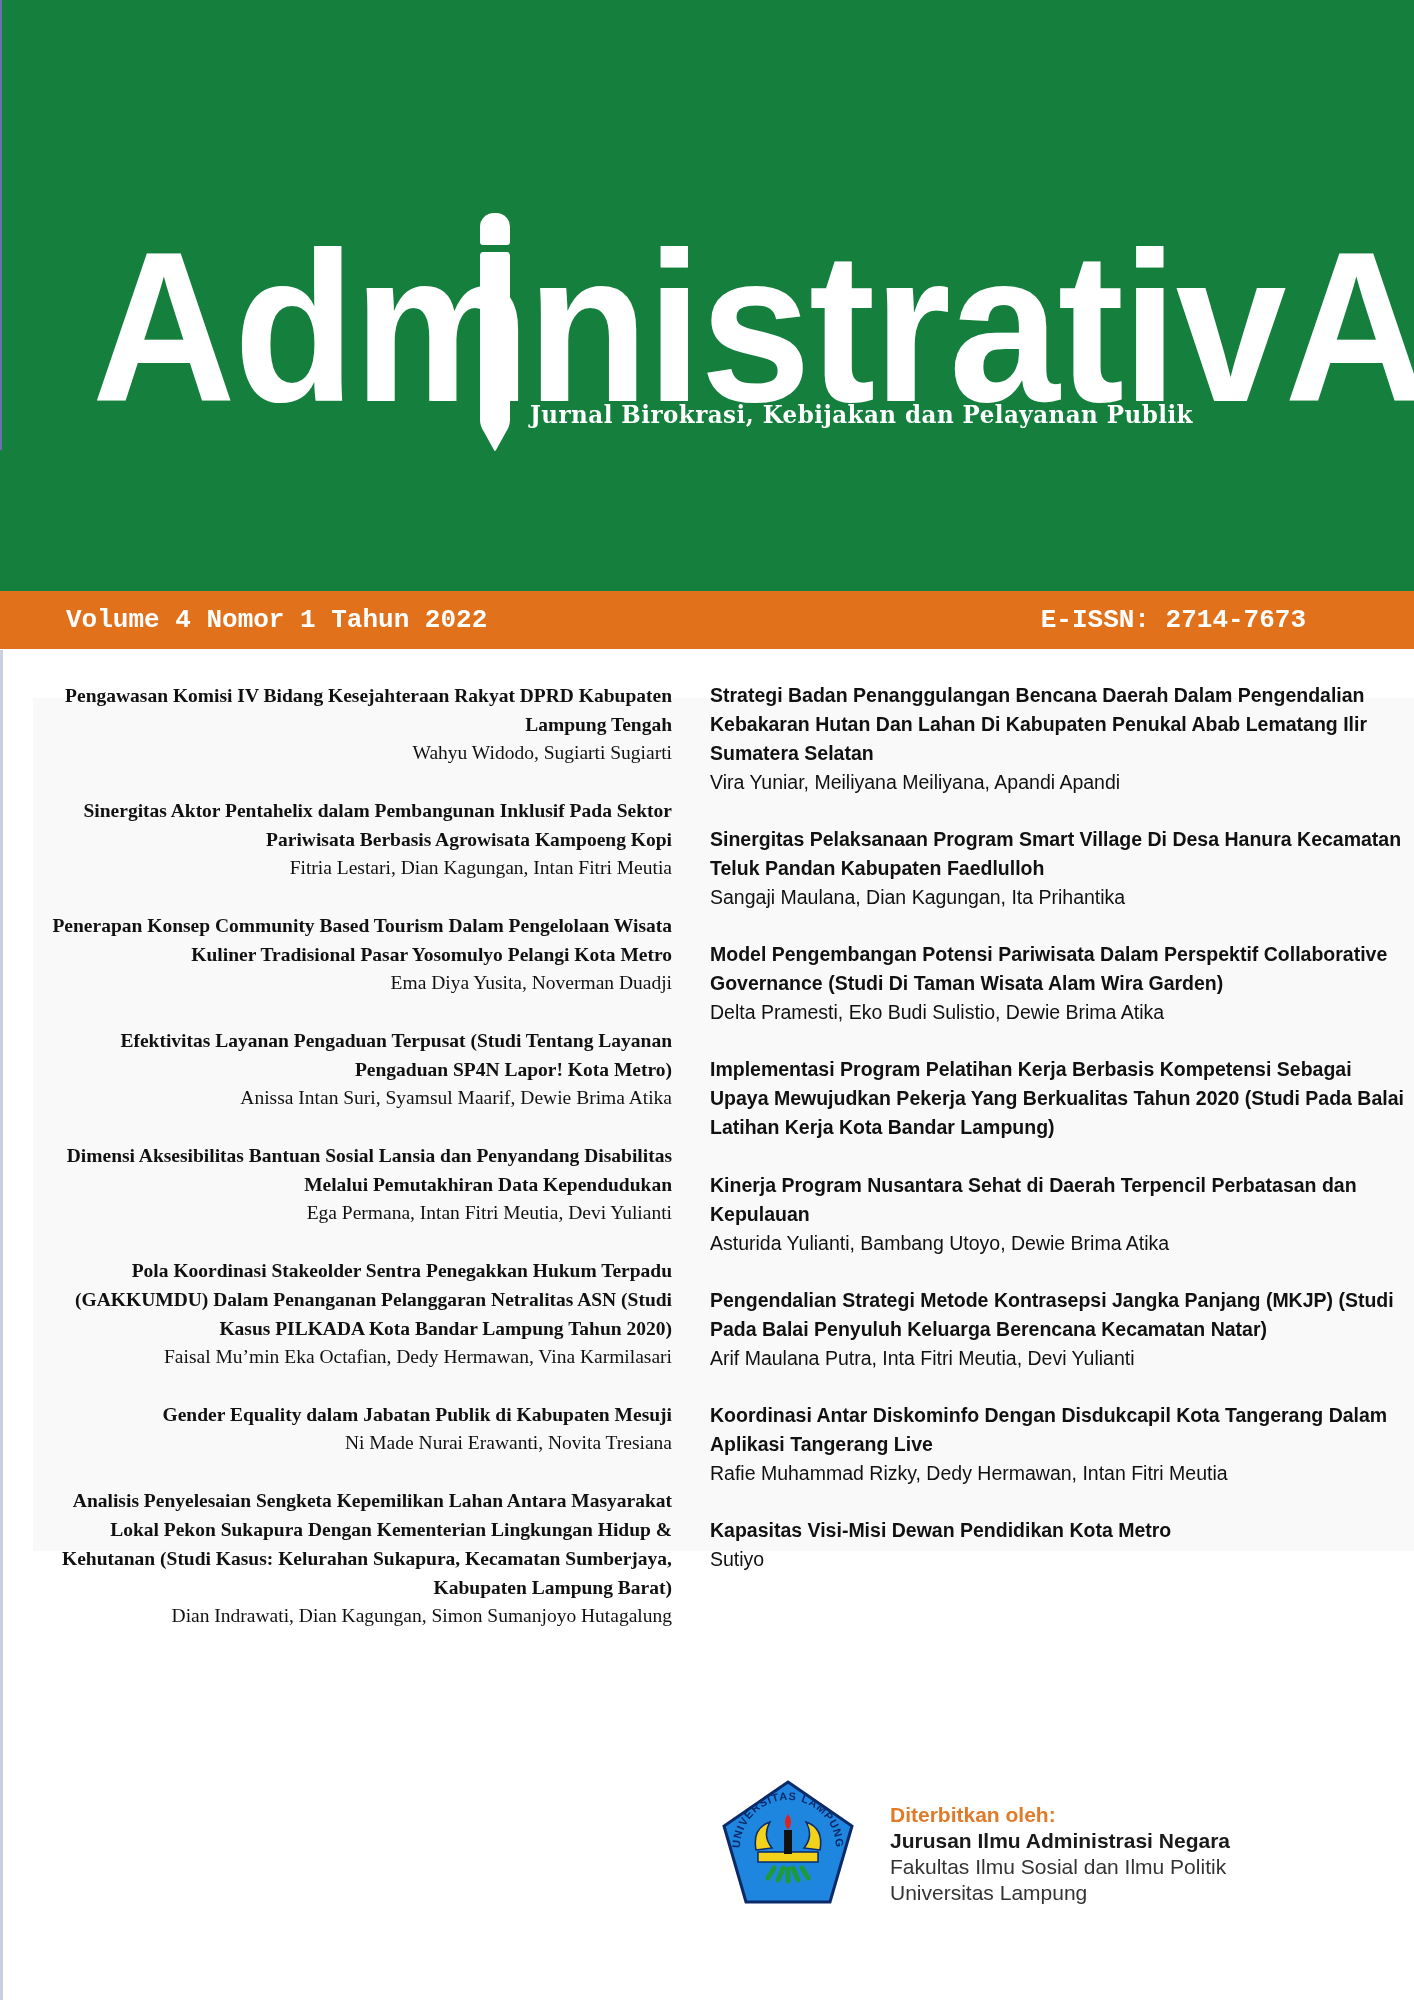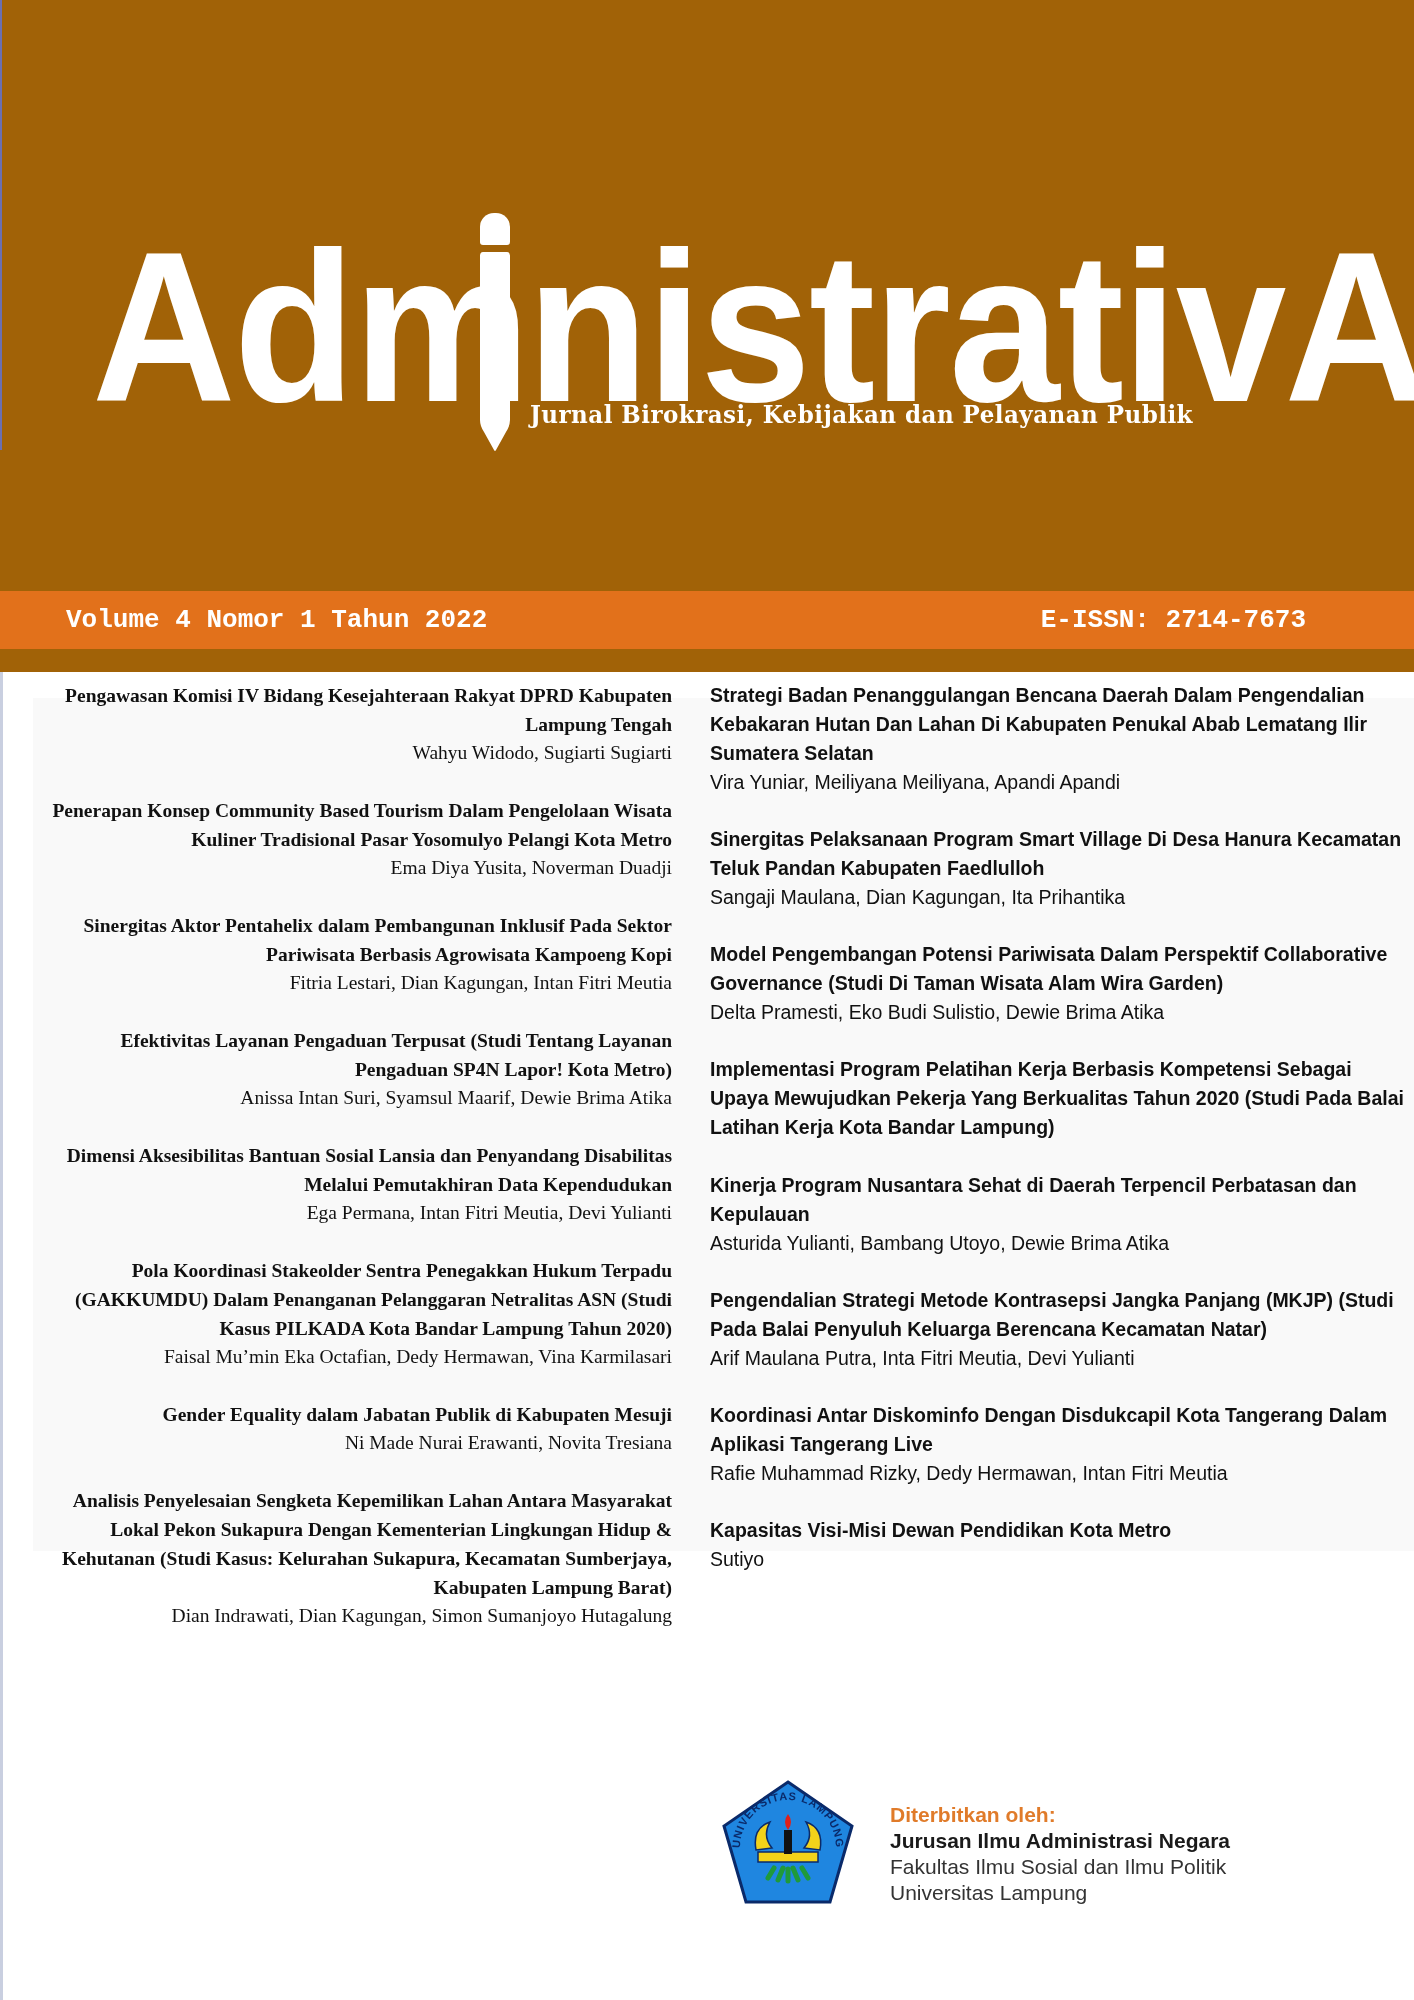--- a/index.html
+++ b/index.html
@@ -8,22 +8,22 @@
     background: #ffffff;
     font-family: "Liberation Sans", sans-serif;
     color: #111;
   }
   .left-edge {
     position: absolute; left: 0; top: 650px; width: 3px; height: 1350px;
     background: #c9cfe0;
   }
   
   .masthead {
-    position: absolute; left: 0; top: 0; width: 1414px; height: 672px;
-    background: #a16207;
+    position: absolute; left: 0; top: 0; width: 1414px; height: 591px;
+    background: #15803d;
   }
   .masthead-edge {
     position: absolute; left: 0; top: 0; width: 2px; height: 450px; background: #6b6fb0;
   }
   .logo-word {
     position: absolute; top: 232px; height: 190px;
     color: #fff; font-family: "Liberation Sans", sans-serif; font-weight: 700;
     font-size: 214px; line-height: 190px; letter-spacing: -2px;
     transform: scaleX(0.93); transform-origin: left top;
     white-space: nowrap;
@@ -105,26 +105,26 @@
 </div>
 
 <div class="panel"></div>
 
 <section class="col col-left">
   <div class="article">
     <div class="article-title">Pengawasan Komisi IV Bidang Kesejahteraan Rakyat DPRD Kabupaten Lampung Tengah</div>
     <div class="article-authors">Wahyu Widodo, Sugiarti Sugiarti</div>
   </div>
   <div class="article">
+    <div class="article-title">Sinergitas Aktor Pentahelix dalam Pembangunan Inklusif Pada Sektor Pariwisata Berbasis Agrowisata Kampoeng Kopi</div>
+    <div class="article-authors">Fitria Lestari, Dian Kagungan, Intan Fitri Meutia</div>
+  </div>
+  <div class="article">
     <div class="article-title">Penerapan Konsep Community Based Tourism Dalam Pengelolaan Wisata Kuliner Tradisional Pasar Yosomulyo Pelangi Kota Metro</div>
     <div class="article-authors">Ema Diya Yusita, Noverman Duadji</div>
-  </div>
-  <div class="article">
-    <div class="article-title">Sinergitas Aktor Pentahelix dalam Pembangunan Inklusif Pada Sektor Pariwisata Berbasis Agrowisata Kampoeng Kopi</div>
-    <div class="article-authors">Fitria Lestari, Dian Kagungan, Intan Fitri Meutia</div>
   </div>
   <div class="article">
     <div class="article-title">Efektivitas Layanan Pengaduan Terpusat (Studi Tentang Layanan Pengaduan SP4N Lapor! Kota Metro)</div>
     <div class="article-authors">Anissa Intan Suri, Syamsul Maarif, Dewie Brima Atika</div>
   </div>
   <div class="article">
     <div class="article-title">Dimensi Aksesibilitas Bantuan Sosial Lansia dan Penyandang Disabilitas Melalui Pemutakhiran Data Kependudukan</div>
     <div class="article-authors">Ega Permana, Intan Fitri Meutia, Devi Yulianti</div>
   </div>
   <div class="article">

